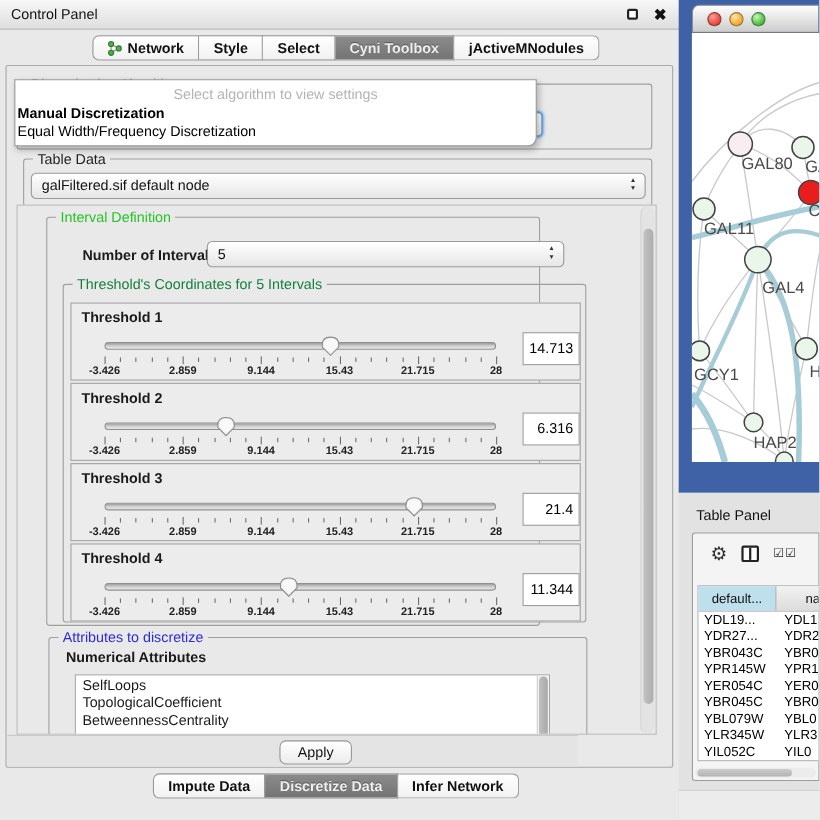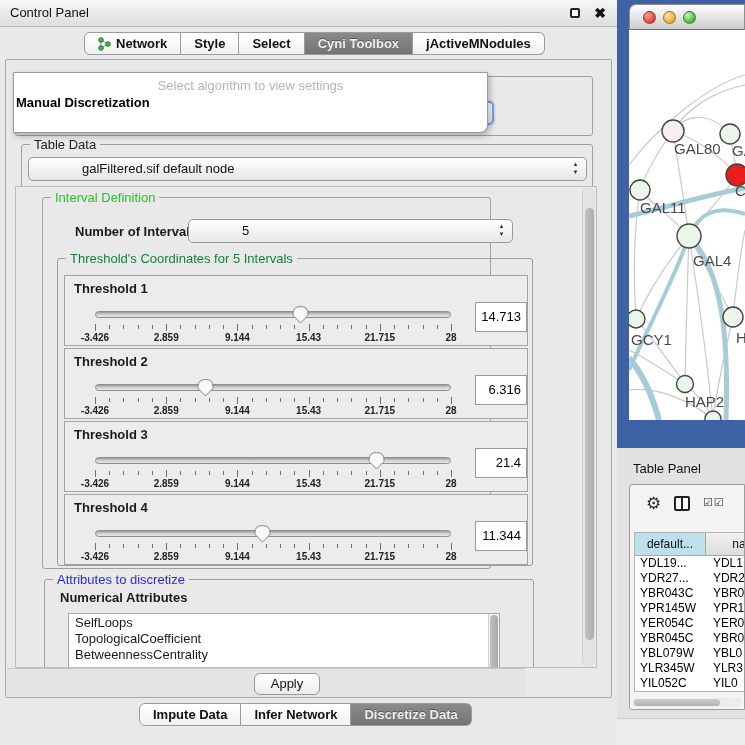--- a/index.html
+++ b/index.html
@@ -48,21 +48,21 @@
   #algo-popup .ph { display:block; text-align:center; color:#b4b4b4; font-size:13px; padding-top:5px; height:21px; }
   #algo-popup .item { display:block; font-size:13px; padding:1px 2px 0 2px; height:17px; color:#000; }
   #algo-popup .item.bold { font-weight:bold; }
 
   
   #tabledata-group { left:15px; top:84px; width:572px; height:44px; }
   #tabledata-group .grouptitle { color:#222; }
 
   .combo { position:absolute; background:linear-gradient(#ffffff,#e6e6e6); border:1px solid #9a9a9a;
     border-radius:5px; font-size:13px; color:#111; }
-  .combo .val { position:absolute; left:9px; top:0; line-height:22px; white-space:nowrap;margin-left:44px; }
+  .combo .val { position:absolute; left:9px; top:0; line-height:22px; white-space:nowrap; }
   .combo .stepper { position:absolute; right:5px; top:2px; width:11px; height:18px; font-size:6px;
     line-height:8px; text-align:center; color:#333; }
   #tabledata-combo { left:6px; top:12px; width:559px; height:24px; }
 
   
   #scrollpane { position:absolute; left:9px; top:126px; width:582px; height:482px;
     border:1px solid #bdbdbd; background:#e9e9e9; overflow:hidden; }
   #main-vscroll { position:absolute; right:1px; top:1px; width:13px; height:478px;
     background:#e3e3e3; border-left:1px solid #cfcfcf; border-radius:6px; }
   #main-vscroll .thumb { position:absolute; left:2px; top:20px; width:9px; height:432px;
@@ -190,20 +190,21 @@
     <div id="outer-panel">
 
       <div id="disc-group" class="groupbox">
         <span class="grouptitle">Discretization Algorithm</span>
         <div id="hidden-combo"></div>
       </div>
 
       <div id="algo-popup">
         <span class="ph">Select algorithm to view settings</span>
         <span class="item bold">Manual Discretization</span>
+        <span class="item">Equal Width/Frequency Discretization</span>
       </div>
 
       <div id="tabledata-group" class="groupbox">
         <span class="grouptitle">Table Data</span>
         <div id="tabledata-combo" class="combo">
           <span class="val">galFiltered.sif default node</span>
           <span class="stepper">▲<br>▼</span>
         </div>
       </div>
 
@@ -436,25 +437,25 @@
 
       <div id="apply-strip">
         <div id="apply-btn">Apply</div>
       </div>
     </div>
 
     <div id="bottom-tabs" class="tabgroup">
         <div class="tab">
           <span>Impute Data</span>
         </div>
+        <div class="tab selected">
+          <span>Discretize Data</span>
+        </div>
         <div class="tab">
           <span>Infer Network</span>
-        </div>
-        <div class="tab selected">
-          <span>Discretize Data</span>
         </div>
       </div>
   </div>
 
   <div id="network-window">
     <div id="net-titlebar">
       <span id="tl-red" class="traffic"></span>
       <span id="tl-yellow" class="traffic"></span>
       <span id="tl-green" class="traffic"></span>
     </div>

